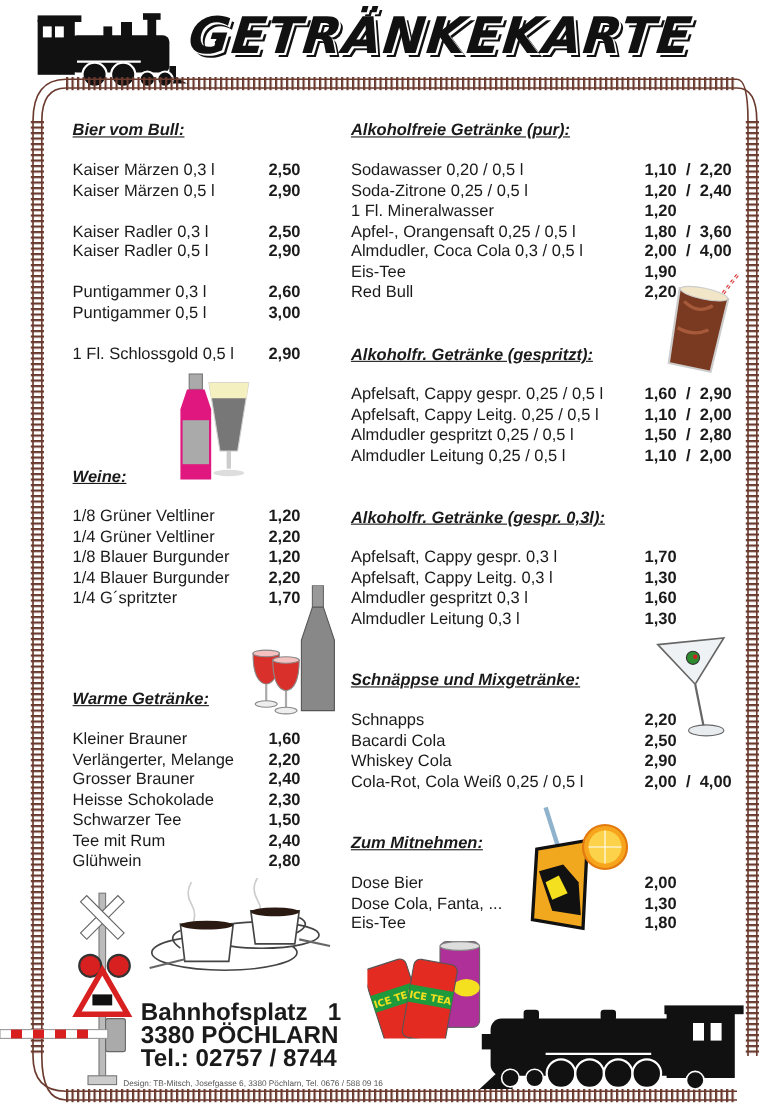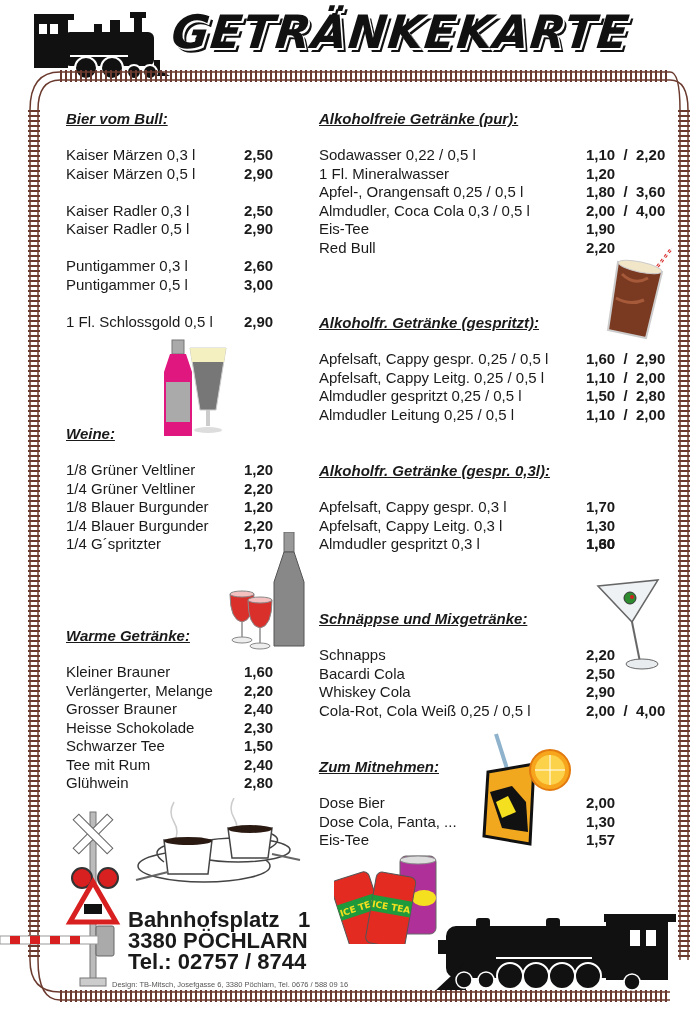--- a/index.html
+++ b/index.html
@@ -195,22 +195,26 @@
         <span class="name">Glühwein</span>
         <span class="price" style="left:178px">2,80</span>
       </div>
   </div>
 </div>
 
 <div class="section" style="left:319px;top:110px;width:360px">
   <h2>Alkoholfreie Getränke (pur):</h2>
   <div class="rows">
     <div class="row" style="position:relative">
-        <span class="name">Sodawasser 0,22 / 0,5 l</span>
+        <span class="name">Sodawasser 0,20 / 0,5 l</span>
         <span class="price" style="left:267px;white-space:pre">1,10  /  2,20</span>
+      </div>
+    <div class="row" style="position:relative">
+        <span class="name">Soda-Zitrone 0,25 / 0,5 l</span>
+        <span class="price" style="left:267px;white-space:pre">1,20  /  2,40</span>
       </div>
     <div class="row" style="position:relative">
         <span class="name">1 Fl. Mineralwasser</span>
         <span class="price" style="left:267px;white-space:pre">1,20</span>
       </div>
     <div class="row" style="position:relative">
         <span class="name">Apfel-, Orangensaft 0,25 / 0,5 l</span>
         <span class="price" style="left:267px;white-space:pre">1,80  /  3,60</span>
       </div>
     <div class="row" style="position:relative">
@@ -268,20 +272,21 @@
       </div>
     <div class="row" style="position:relative">
         <span class="name">Apfelsaft, Cappy Leitg. 0,3 l</span>
         <span class="price" style="left:267px">1,30</span>
       </div>
     <div class="row" style="position:relative">
         <span class="name">Almdudler gespritzt 0,3 l</span>
         <span class="price" style="left:267px">1,60</span>
       </div>
     <div class="row" style="position:relative">
+        <span class="name">Almdudler Leitung 0,3 l</span>
         <span class="price" style="left:267px">1,30</span>
       </div>
   </div>
 </div>
 
 <svg class="abs" style="left:596px;top:578px" width="66" height="96">
   <path d="M2 8 L62 2 L36 44 Z" fill="#eef2f4" stroke="#666" stroke-width="1.5"></path>
   <circle cx="34" cy="20" r="6" fill="#2e8a2e" stroke="#333"></circle>
   <circle cx="36" cy="19" r="2" fill="#d02020"></circle>
   <line x1="36" y1="44" x2="44" y2="84" stroke="#666" stroke-width="2"></line>
@@ -327,21 +332,21 @@
     <div class="row" style="position:relative">
         <span class="name">Dose Bier</span>
         <span class="price" style="left:267px">2,00</span>
       </div>
     <div class="row" style="position:relative">
         <span class="name">Dose Cola, Fanta, ...</span>
         <span class="price" style="left:267px">1,30</span>
       </div>
     <div class="row" style="position:relative">
         <span class="name">Eis-Tee</span>
-        <span class="price" style="left:267px">1,57</span>
+        <span class="price" style="left:267px">1,80</span>
       </div>
   </div>
 </div>
 
 <svg class="abs" style="left:134px;top:798px" width="168" height="92">
   <path d="M40 4 Q34 14 40 24 Q46 34 40 44" fill="none" stroke="#ccc" stroke-width="1.5"></path>
   <path d="M100 0 Q94 10 100 20 Q106 30 100 40" fill="none" stroke="#ccc" stroke-width="1.5"></path>
   <ellipse cx="70" cy="68" rx="66" ry="16" fill="#fff" stroke="#444" stroke-width="1.5"></ellipse>
   <ellipse cx="104" cy="52" rx="52" ry="12" fill="#fff" stroke="#444" stroke-width="1.5"></ellipse>
   <path d="M94 30 L138 30 L134 60 L98 60 Z" fill="#fff" stroke="#444" stroke-width="1.5"></path>

